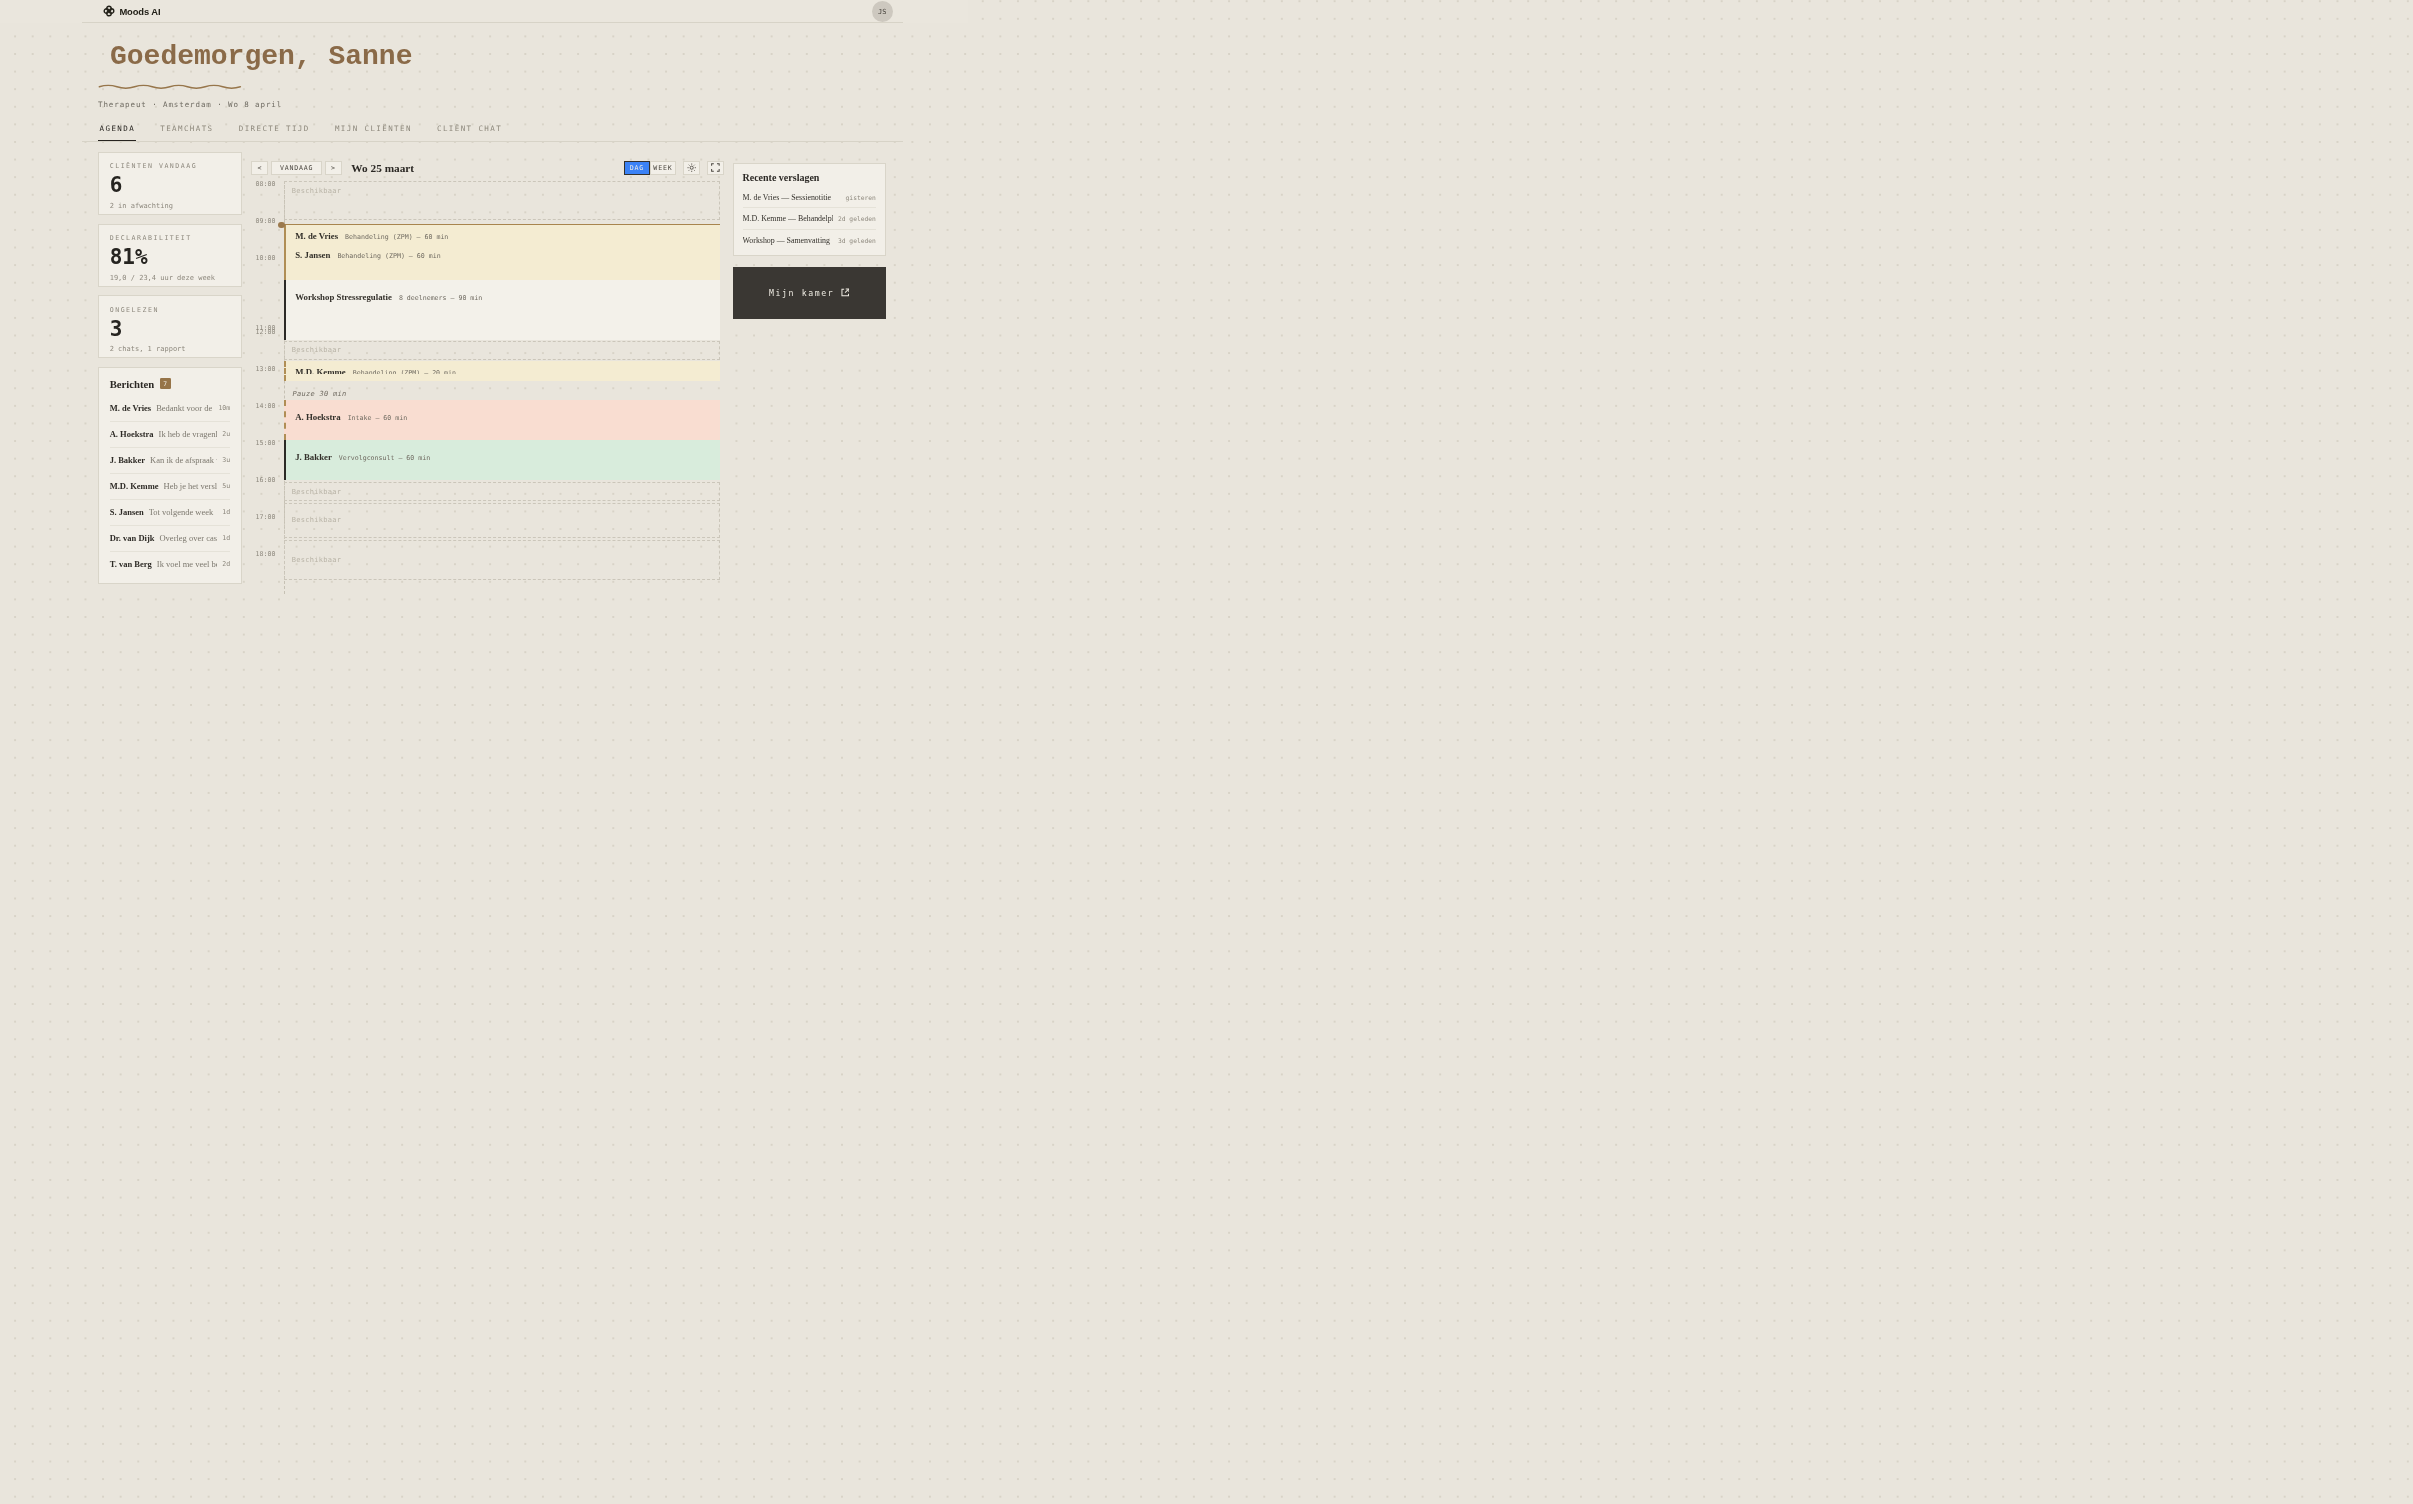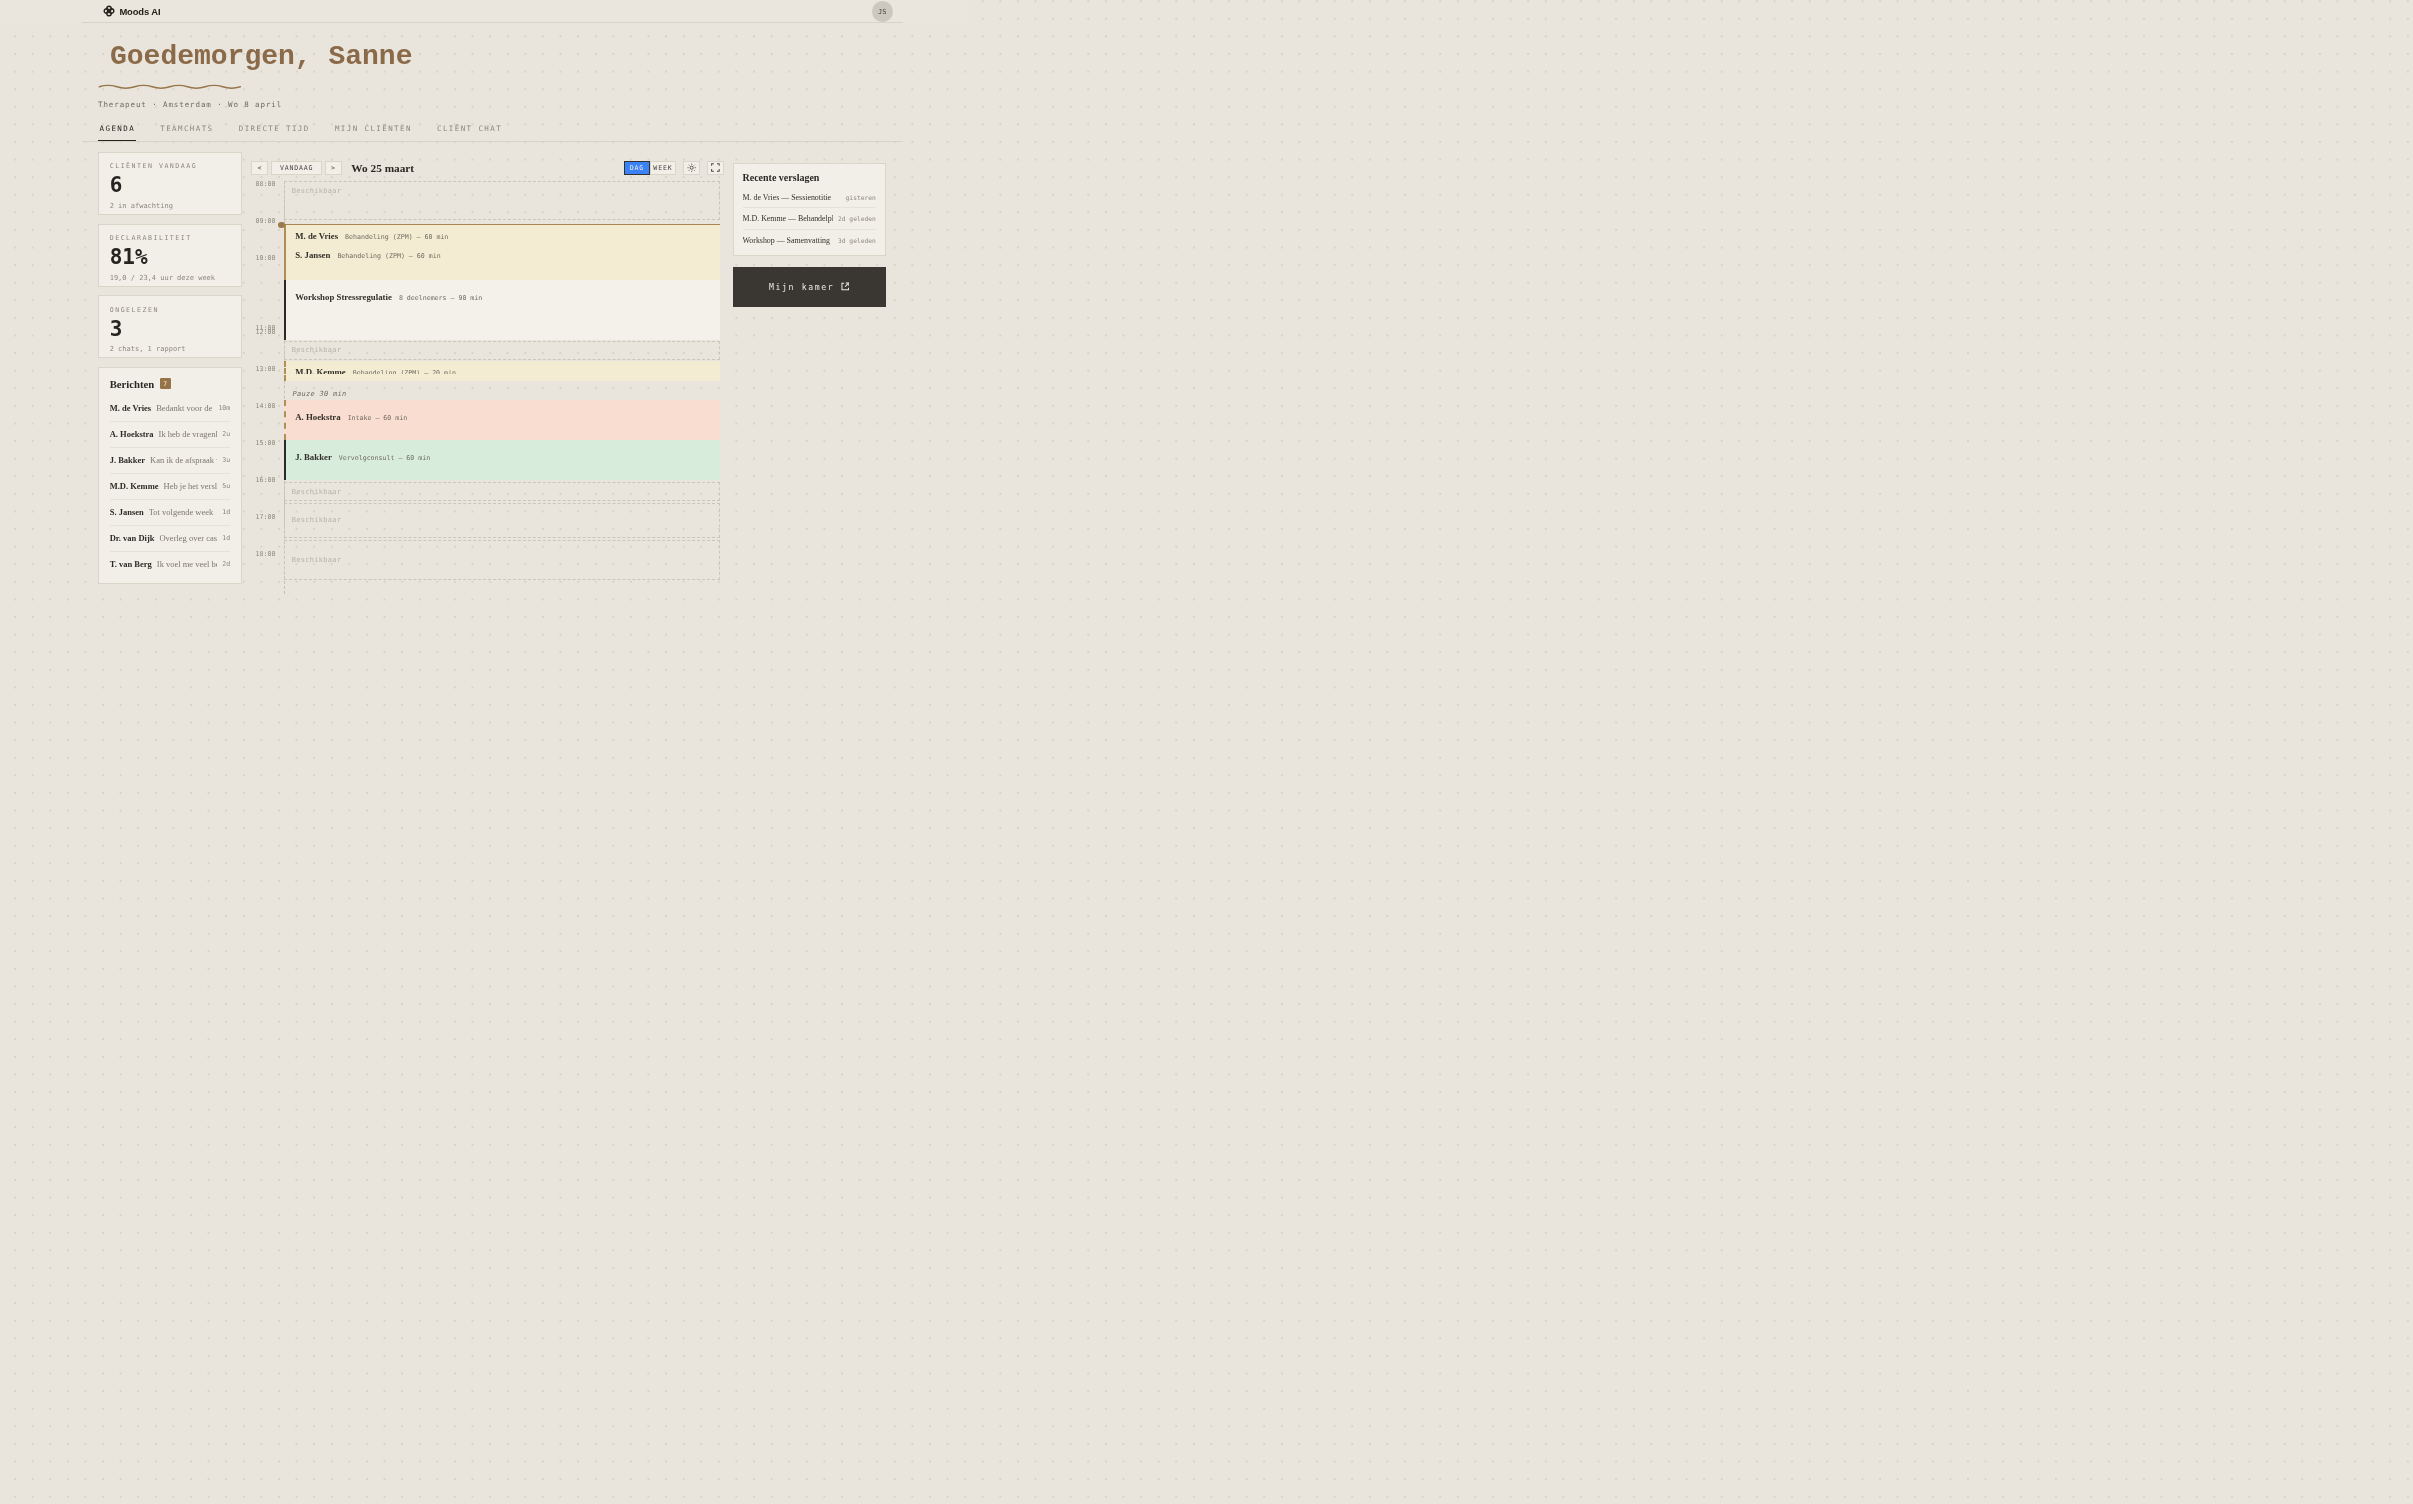--- a/index.html
+++ b/index.html
@@ -107,21 +107,21 @@
     font-family:"Liberation Serif","DejaVu Serif",serif;font-size:8.5px;color:#3a372f;}
   .ask-input::placeholder{color:#9a958a;}
 
   .reports{margin-top:11.3px;padding:8.2px 8.8px 5px 8.8px;}
   .rep-title{font-family:"Liberation Serif","DejaVu Serif",serif;font-weight:bold;font-size:10px;color:#2b2824;margin-bottom:3.8px;}
   .rep-row{display:flex;align-items:center;justify-content:space-between;gap:5px;padding:5.7px 0;border-top:0.6px solid #e5e2d8;cursor:pointer;}
   .rep-row:first-of-type{border-top:none;}
   .rep-name{font-family:"Liberation Serif","DejaVu Serif",serif;font-size:7.9px;color:#33302a;white-space:nowrap;overflow:hidden;}
   .rep-time{font-family:"DejaVu Sans Mono",monospace;font-size:6.3px;color:#8d887d;flex:none;}
 
-  .room-btn{margin-top:10.7px;height:40px;background:#3a3733;border:none;cursor:pointer;
+  .room-btn{margin-top:10.7px;height:52px;background:#3a3733;border:none;cursor:pointer;
     display:flex;align-items:center;justify-content:center;gap:6.3px;
     font-family:"DejaVu Sans Mono",monospace;font-size:8.2px;letter-spacing:1.6px;color:#efece3;}
   svg{display:block;}
 </style>
 </head>
 <body>
 
 <div class="topbar">
   <div class="topbar-inner">
     <div class="brand">

